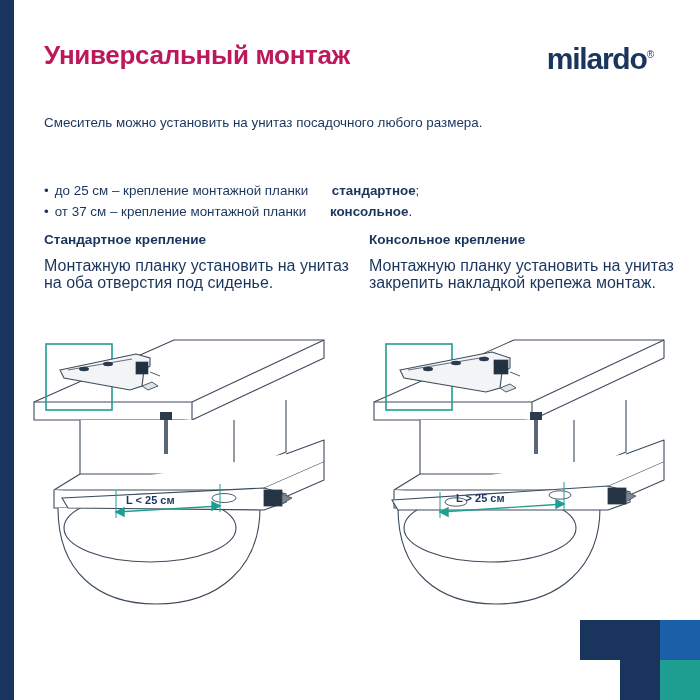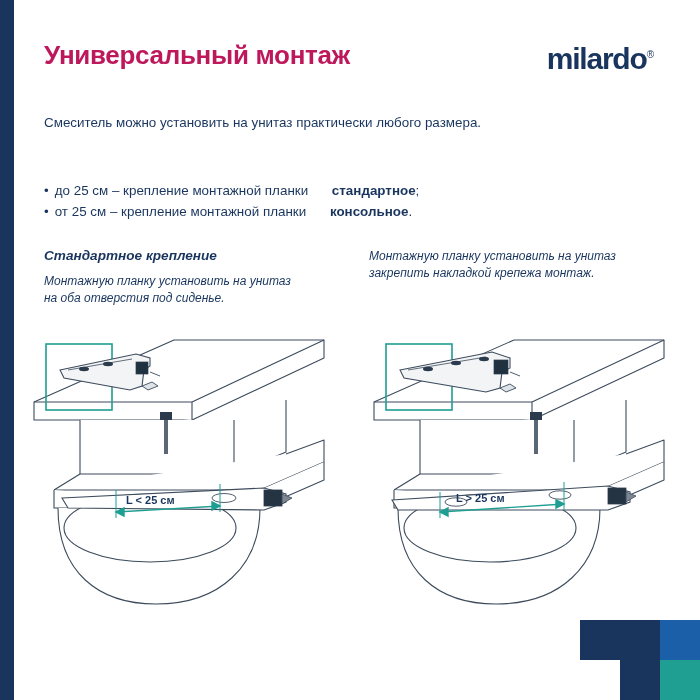--- a/index.html
+++ b/index.html
@@ -69,36 +69,35 @@
     line-height: 21px;
     color: #19355e;
   }
   .bullets .b { display: block; }
   .bullets .dot { margin-right: 6px; }
   .bullets b { font-weight: bold; margin-left: 20px; }
 
   
   .col {
     position: absolute;
-    top: 248px;
+    top: 232px;
     width: 310px;
-    font-style: italic;
   }
   .col.left { left: 30px; }
   .col.right { left: 355px; }
 
   .col h3 {
     margin: 0 0 10px 0;
     font-size: 13.6px;
     font-weight: bold;
     color: #19355e;
   }
   .col p {
     margin: 0;
-    font-size: 12px;
+    font-size: 16px;
     line-height: 17px;
     color: #19355e;
   }
 
   
   .illus {
     position: absolute;
     top: 312px;
     width: 330px;
     height: 300px;
@@ -124,39 +123,40 @@
 
 <div class="page">
 
   <div class="title">Универсальный монтаж</div>
 
   <div class="logo">
     <span>milardo</span><span class="reg">®</span>
   </div>
 
   <div class="intro">
-    <div>Смеситель можно установить на унитаз практически любого размера.</div>
+    <div>Смеситель можно установить на унитаз посадочного любого размера.</div>
   </div>
 
   <div class="bullets">
     <div class="b">
       <span class="dot">•</span><span>до 25 см – крепление монтажной планки </span><b>стандартное</b><span>;</span>
     </div>
     <div class="b">
-      <span class="dot">•</span><span>от 25 см – крепление монтажной планки </span><b>консольное</b><span>.</span>
+      <span class="dot">•</span><span>от 37 см – крепление монтажной планки </span><b>консольное</b><span>.</span>
     </div>
   </div>
 
   <div class="col left">
     <h3>Стандартное крепление</h3>
     <p>Монтажную планку установить на унитаз</p>
     <p>на оба отверстия под сиденье.</p>
   </div>
 
   <div class="col right">
+    <h3>Консольное крепление</h3>
     <p>Монтажную планку установить на унитаз</p>
     <p>закрепить накладкой крепежа монтаж.</p>
   </div>
 
   <div class="illus left">
     <svg width="330" height="300" viewBox="0 0 330 300">
       <g fill="none" stroke="#3d4b5c" stroke-width="1.1" stroke-linejoin="round">
 
         <path d="M10 90 L150 28 L300 28 L300 46 L168 108 L10 108 Z" fill="#ffffff"></path>
         <path d="M10 90 L168 90 L168 108" fill="#ffffff"></path>

